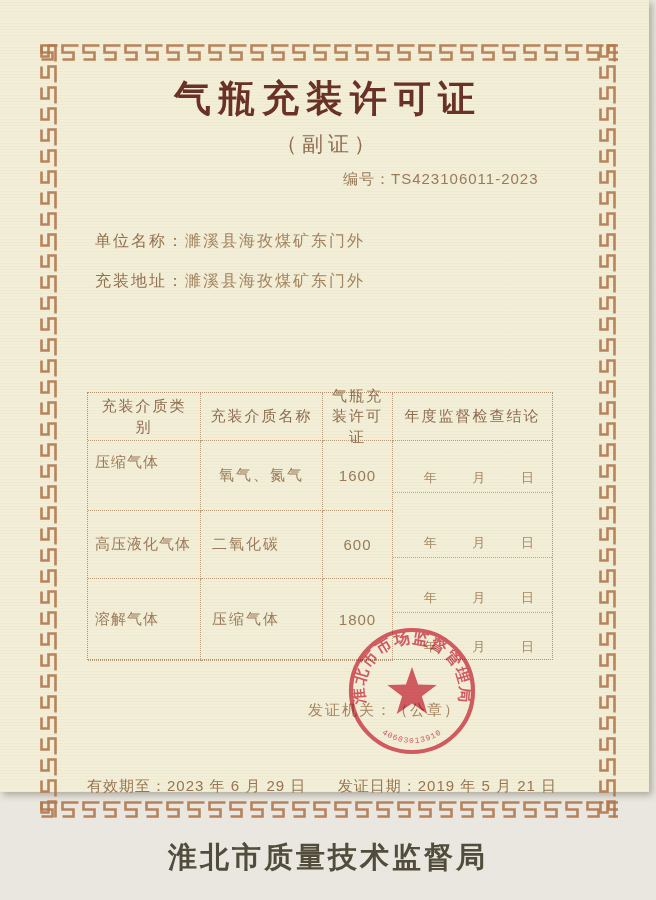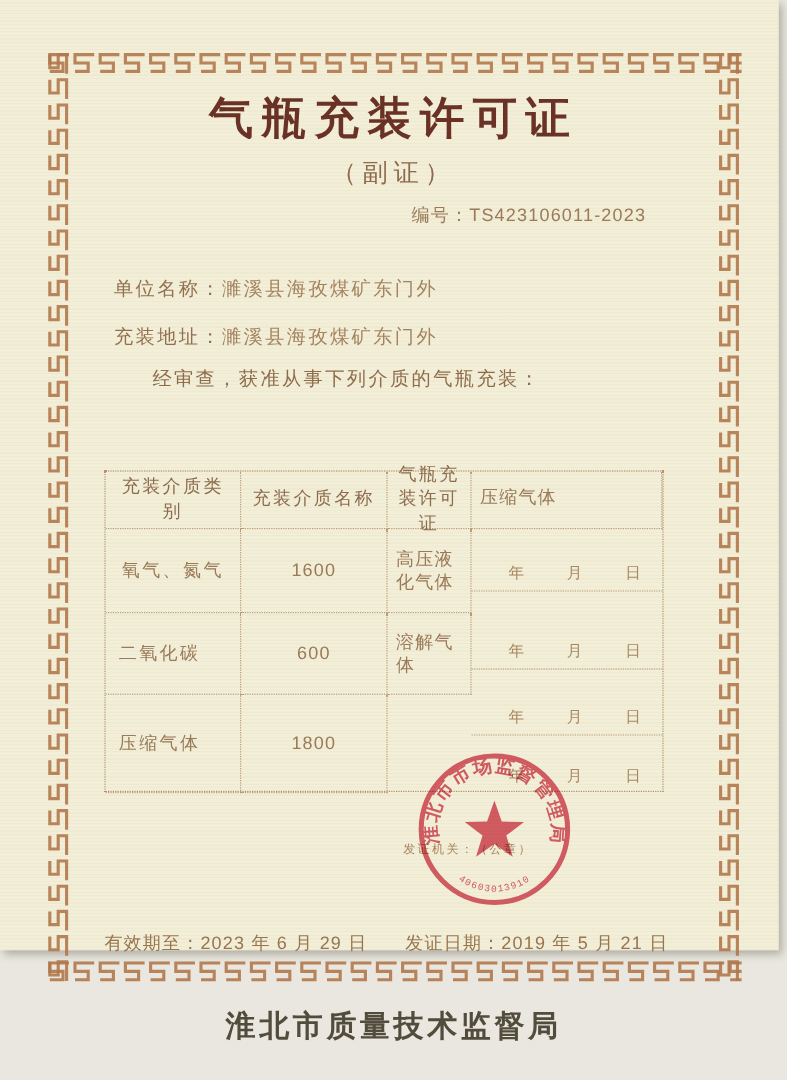--- a/index.html
+++ b/index.html
@@ -63,32 +63,32 @@
     display:flex; align-items:flex-end; justify-content:flex-end;
     padding:0 16px 5px 0; color:#a88761; font-size:13px; white-space:pre;
     border-bottom:1px dotted rgba(158,116,74,0.6);
   }
   .concl-entry.e1 { height:52px; }
   .concl-entry.e2 { height:65px; }
   .concl-entry.e3 { height:55px; }
   .concl-entry.e4 { height:48px; border-bottom:none; }
 
   .authority-line {
-    position:absolute; left:336px; top:701px;
-    font-size:10px; letter-spacing:2px; color:#a7845f;
+    position:absolute; left:308px; top:701px;
+    font-size:15px; letter-spacing:2px; color:#a7845f;
   }
   .seal-svg { position:absolute; left:332px; top:611px;
               mix-blend-mode:multiply; opacity:0.87; }
   .validity-row { position:absolute; left:87px; top:777px; width:470px;
                   display:flex; justify-content:space-between;
                   font-size:15px; letter-spacing:1px; color:#97754f; }
   .validity-row .chunk { white-space:pre; }
   .footer-name {
     position:absolute; left:38px; top:838px; width:580px;
-    text-align:center; font-size:25px; font-weight:bold;
+    text-align:center; font-size:29px; font-weight:bold;
     letter-spacing:3px; color:#514c3b;
   }
 </style>
 </head>
 <body>
 
 <div class="paper">
 
   <svg class="gk-border" width="580" height="778">
       <path d="M19.5 3.5 H3.5 V10.5 H14.5 V17.5 H3.5 M40.5 3.5 H24.5 V10.5 H35.5 V17.5 H24.5 M61.5 3.5 H45.5 V10.5 H56.5 V17.5 H45.5 M82.5 3.5 H66.5 V10.5 H77.5 V17.5 H66.5 M103.5 3.5 H87.5 V10.5 H98.5 V17.5 H87.5 M124.5 3.5 H108.5 V10.5 H119.5 V17.5 H108.5 M145.5 3.5 H129.5 V10.5 H140.5 V17.5 H129.5 M166.5 3.5 H150.5 V10.5 H161.5 V17.5 H150.5 M187.5 3.5 H171.5 V10.5 H182.5 V17.5 H171.5 M208.5 3.5 H192.5 V10.5 H203.5 V17.5 H192.5 M229.5 3.5 H213.5 V10.5 H224.5 V17.5 H213.5 M250.5 3.5 H234.5 V10.5 H245.5 V17.5 H234.5 M271.5 3.5 H255.5 V10.5 H266.5 V17.5 H255.5 M292.5 3.5 H276.5 V10.5 H287.5 V17.5 H276.5 M313.5 3.5 H297.5 V10.5 H308.5 V17.5 H297.5 M334.5 3.5 H318.5 V10.5 H329.5 V17.5 H318.5 M355.5 3.5 H339.5 V10.5 H350.5 V17.5 H339.5 M376.5 3.5 H360.5 V10.5 H371.5 V17.5 H360.5 M397.5 3.5 H381.5 V10.5 H392.5 V17.5 H381.5 M418.5 3.5 H402.5 V10.5 H413.5 V17.5 H402.5 M439.5 3.5 H423.5 V10.5 H434.5 V17.5 H423.5 M460.5 3.5 H444.5 V10.5 H455.5 V17.5 H444.5 M481.5 3.5 H465.5 V10.5 H476.5 V17.5 H465.5 M502.5 3.5 H486.5 V10.5 H497.5 V17.5 H486.5 M523.5 3.5 H507.5 V10.5 H518.5 V17.5 H507.5 M544.5 3.5 H528.5 V10.5 H539.5 V17.5 H528.5 M565.5 3.5 H549.5 V10.5 H560.5 V17.5 H549.5 M586.5 3.5 H570.5 V10.5 H581.5 V17.5 H570.5 " fill="none" stroke="#b1784d" stroke-width="2.6" opacity="0.9"></path>
@@ -106,26 +106,26 @@
   </div>
 
   <div class="field-line unit-line">
     <span>单位名称：</span><span class="value">濉溪县海孜煤矿东门外</span>
   </div>
 
   <div class="field-line address-line">
     <span>充装地址：</span><span class="value">濉溪县海孜煤矿东门外</span>
   </div>
 
-  <div class="field-line approval-line">经审查，获准从事下列介质的气瓶充装：</div>
 
   <div class="media-table">
     <div class="cell head">充装介质类别</div>
     <div class="cell head">充装介质名称</div>
     <div class="cell head">气瓶充装许可证</div>
+    <div class="cell head last-col">年度监督检查结论</div>
 
     <div class="cell cat top">压缩气体</div>
     <div class="cell med-center">氧气、氮气</div>
     <div class="cell qty">1600</div>
 
     <div class="cell cat">高压液化气体</div>
     <div class="cell med-left">二氧化碳</div>
     <div class="cell qty">600</div>
 
     <div class="cell cat">溶解气体</div>

